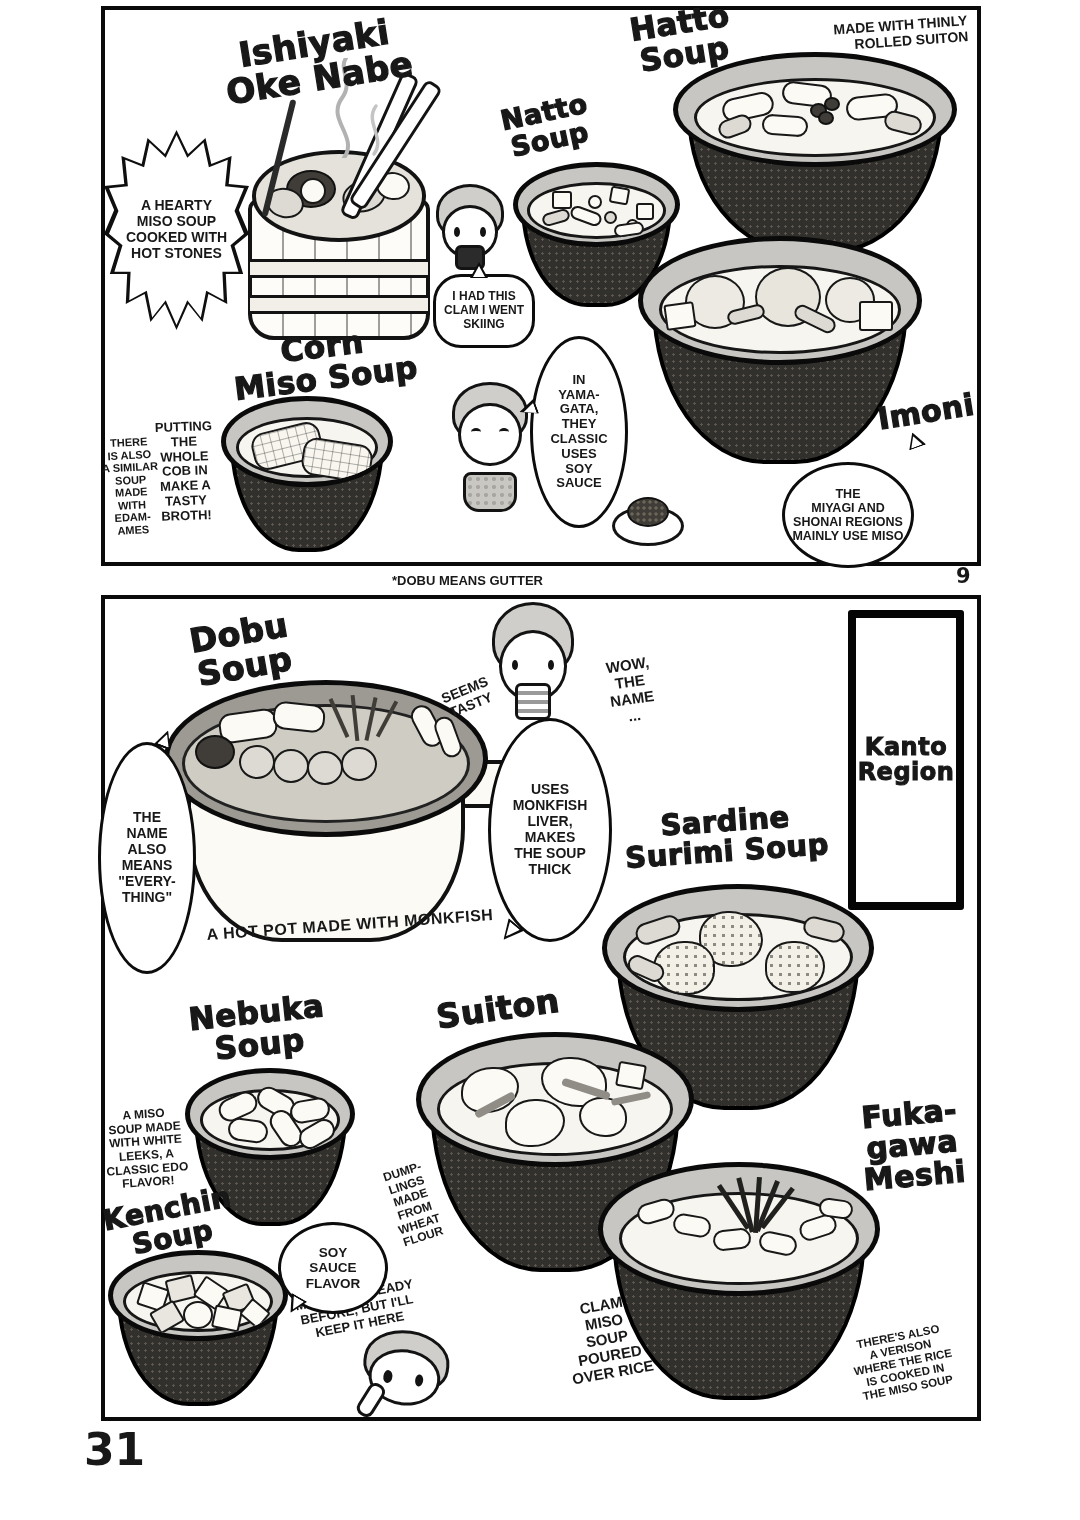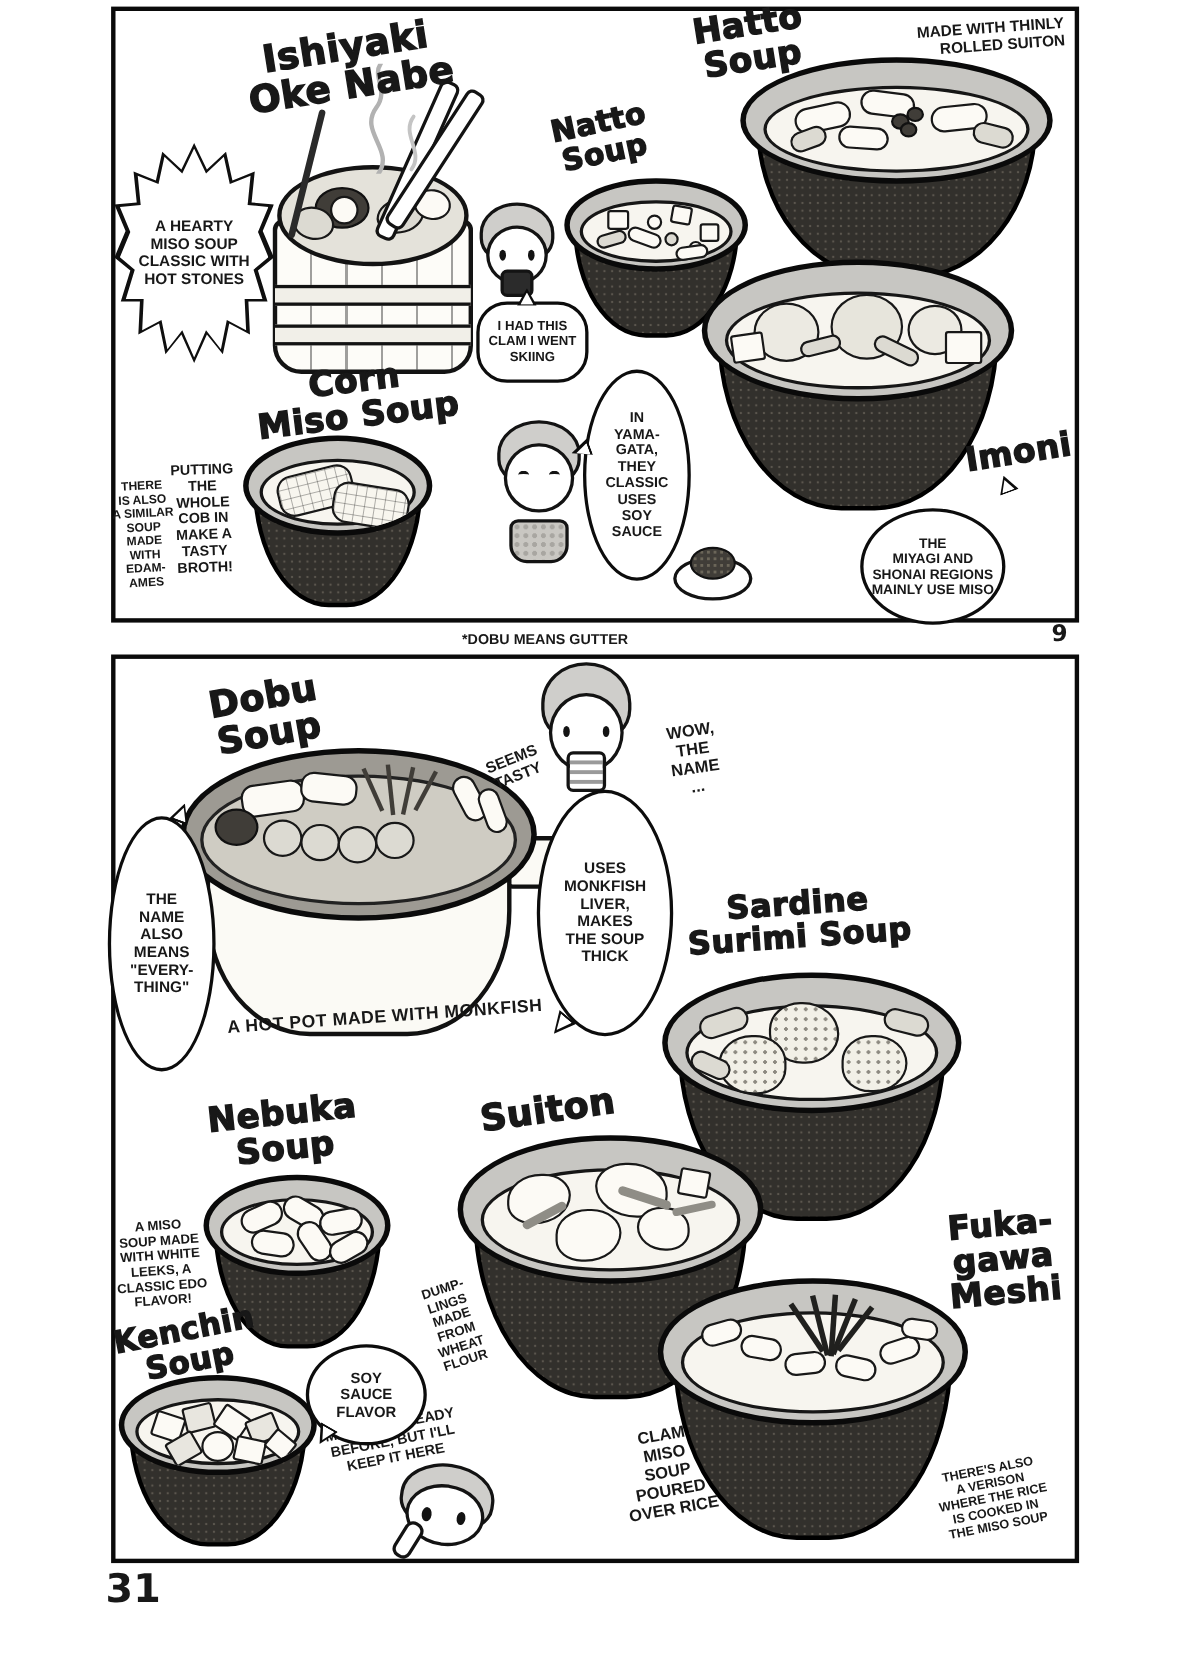--- a/index.html
+++ b/index.html
@@ -92,21 +92,21 @@
 
   <div class="panel" style="left:101px;top:6px;width:872px;height:552px;"></div>
 
   <div class="abs t-big" style="left:222px;top:26px;width:190px;font-size:34px;transform:rotate(-9deg);z-index:10;">Ishiyaki
 Oke Nabe</div>
 
   <div class="spike" style="left:104px;top:130px;width:145px;height:200px;">
     <div class="spike-in">
         <div class="t-hand" style="font-size:14px;">A HEARTY
 MISO SOUP
-CLASSIC WITH
+COOKED WITH
 HOT STONES</div>
       </div>
   </div>
 
   <div class="abs" style="left:248px;top:150px;width:182px;height:190px;z-index:5;">
     <div class="bucket-body">
       <div class="hoop" style="bottom:22px;"></div>
       <div class="hoop" style="bottom:58px;"></div>
     </div>
     <div class="bucket-top">
@@ -257,21 +257,21 @@
   <div class="tailb" style="left:906px;top:432px;width:18px;height:16px;transform:rotate(160deg);"></div>
   <div class="tailw" style="left:909px;top:436px;width:12px;height:11px;transform:rotate(160deg);"></div>
   <div class="bubble" style="left:782px;top:462px;width:126px;height:100px;">
     <div class="t-hand" style="font-size:12.5px;">THE
 MIYAGI AND
 SHONAI REGIONS
 MAINLY USE MISO</div>
   </div>
 
   <div class="abs pageno" style="left:956px;top:564px;font-size:21px;">9</div>
-  <div class="abs t-hand" style="left:420px;top:574px;width:200px;font-size:13px;text-align:left;">*DOBU MEANS GUTTER</div>
+  <div class="abs t-hand" style="left:392px;top:574px;width:200px;font-size:13px;text-align:left;">*DOBU MEANS GUTTER</div>
 
   <div class="panel" style="left:101px;top:595px;width:872px;height:818px;"></div>
 
   <div class="abs t-big" style="left:182px;top:616px;width:120px;font-size:33px;transform:rotate(-10deg);z-index:10;">Dobu
 Soup</div>
 
   <div class="chibi" style="left:492px;top:602px;width:76px;height:118px;">
     <div class="c-hair"></div>
     <div class="c-face">
       <i class="c-eye" style="left:10px;"></i>
@@ -326,20 +326,24 @@
 LIVER,
 MAKES
 THE SOUP
 THICK</div>
   </div>
   <div class="tailb" style="left:500px;top:922px;width:20px;height:20px;transform:rotate(40deg);"></div>
   <div class="tailw" style="left:504px;top:924px;width:13px;height:14px;transform:rotate(40deg);"></div>
 
   <div class="abs t-hand" style="left:200px;top:916px;width:300px;font-size:16px;transform:rotate(-4deg);z-index:10;letter-spacing:.5px;">A HOT POT MADE WITH MONKFISH</div>
 
+  <div class="kanto-box" style="left:848px;top:610px;width:100px;height:284px;">
+    <div class="t-big" style="font-size:24px;-webkit-text-stroke:1px #181818;">Kanto
+Region</div>
+  </div>
 
   <div class="abs t-big" style="left:618px;top:806px;width:216px;font-size:29px;transform:rotate(-4deg);z-index:10;">Sardine
 Surimi Soup</div>
 
   <div class="bowl" style="left:602px;top:884px;width:272px;height:226px;z-index:5;">
     <div class="b-under"></div>
     <div class="b-rim">
         <div class="b-soup"></div>
       <i class="ing rd dots" style="left:92px;top:22px;width:60px;height:52px;border-radius:46% 54% 50% 50%;"></i>
       <i class="ing rd dots" style="left:46px;top:52px;width:58px;height:50px;border-radius:52% 48% 46% 54%;"></i>
@@ -457,15 +461,15 @@
 
   <div class="abs t-big" style="left:852px;top:1098px;width:120px;font-size:30px;transform:rotate(-5deg);z-index:10;">Fuka-
 gawa
 Meshi</div>
   <div class="abs t-hand" style="left:838px;top:1330px;width:130px;font-size:11.5px;transform:rotate(-11deg);z-index:10;">THERE'S ALSO
 A VERISON
 WHERE THE RICE
 IS COOKED IN
 THE MISO SOUP</div>
 
-  <div class="abs pageno" style="left:96px;top:1424px;font-size:36px;">31</div>
+  <div class="abs pageno" style="left:84px;top:1424px;font-size:44px;">31</div>
 
 </div>
 
 </body></html>

